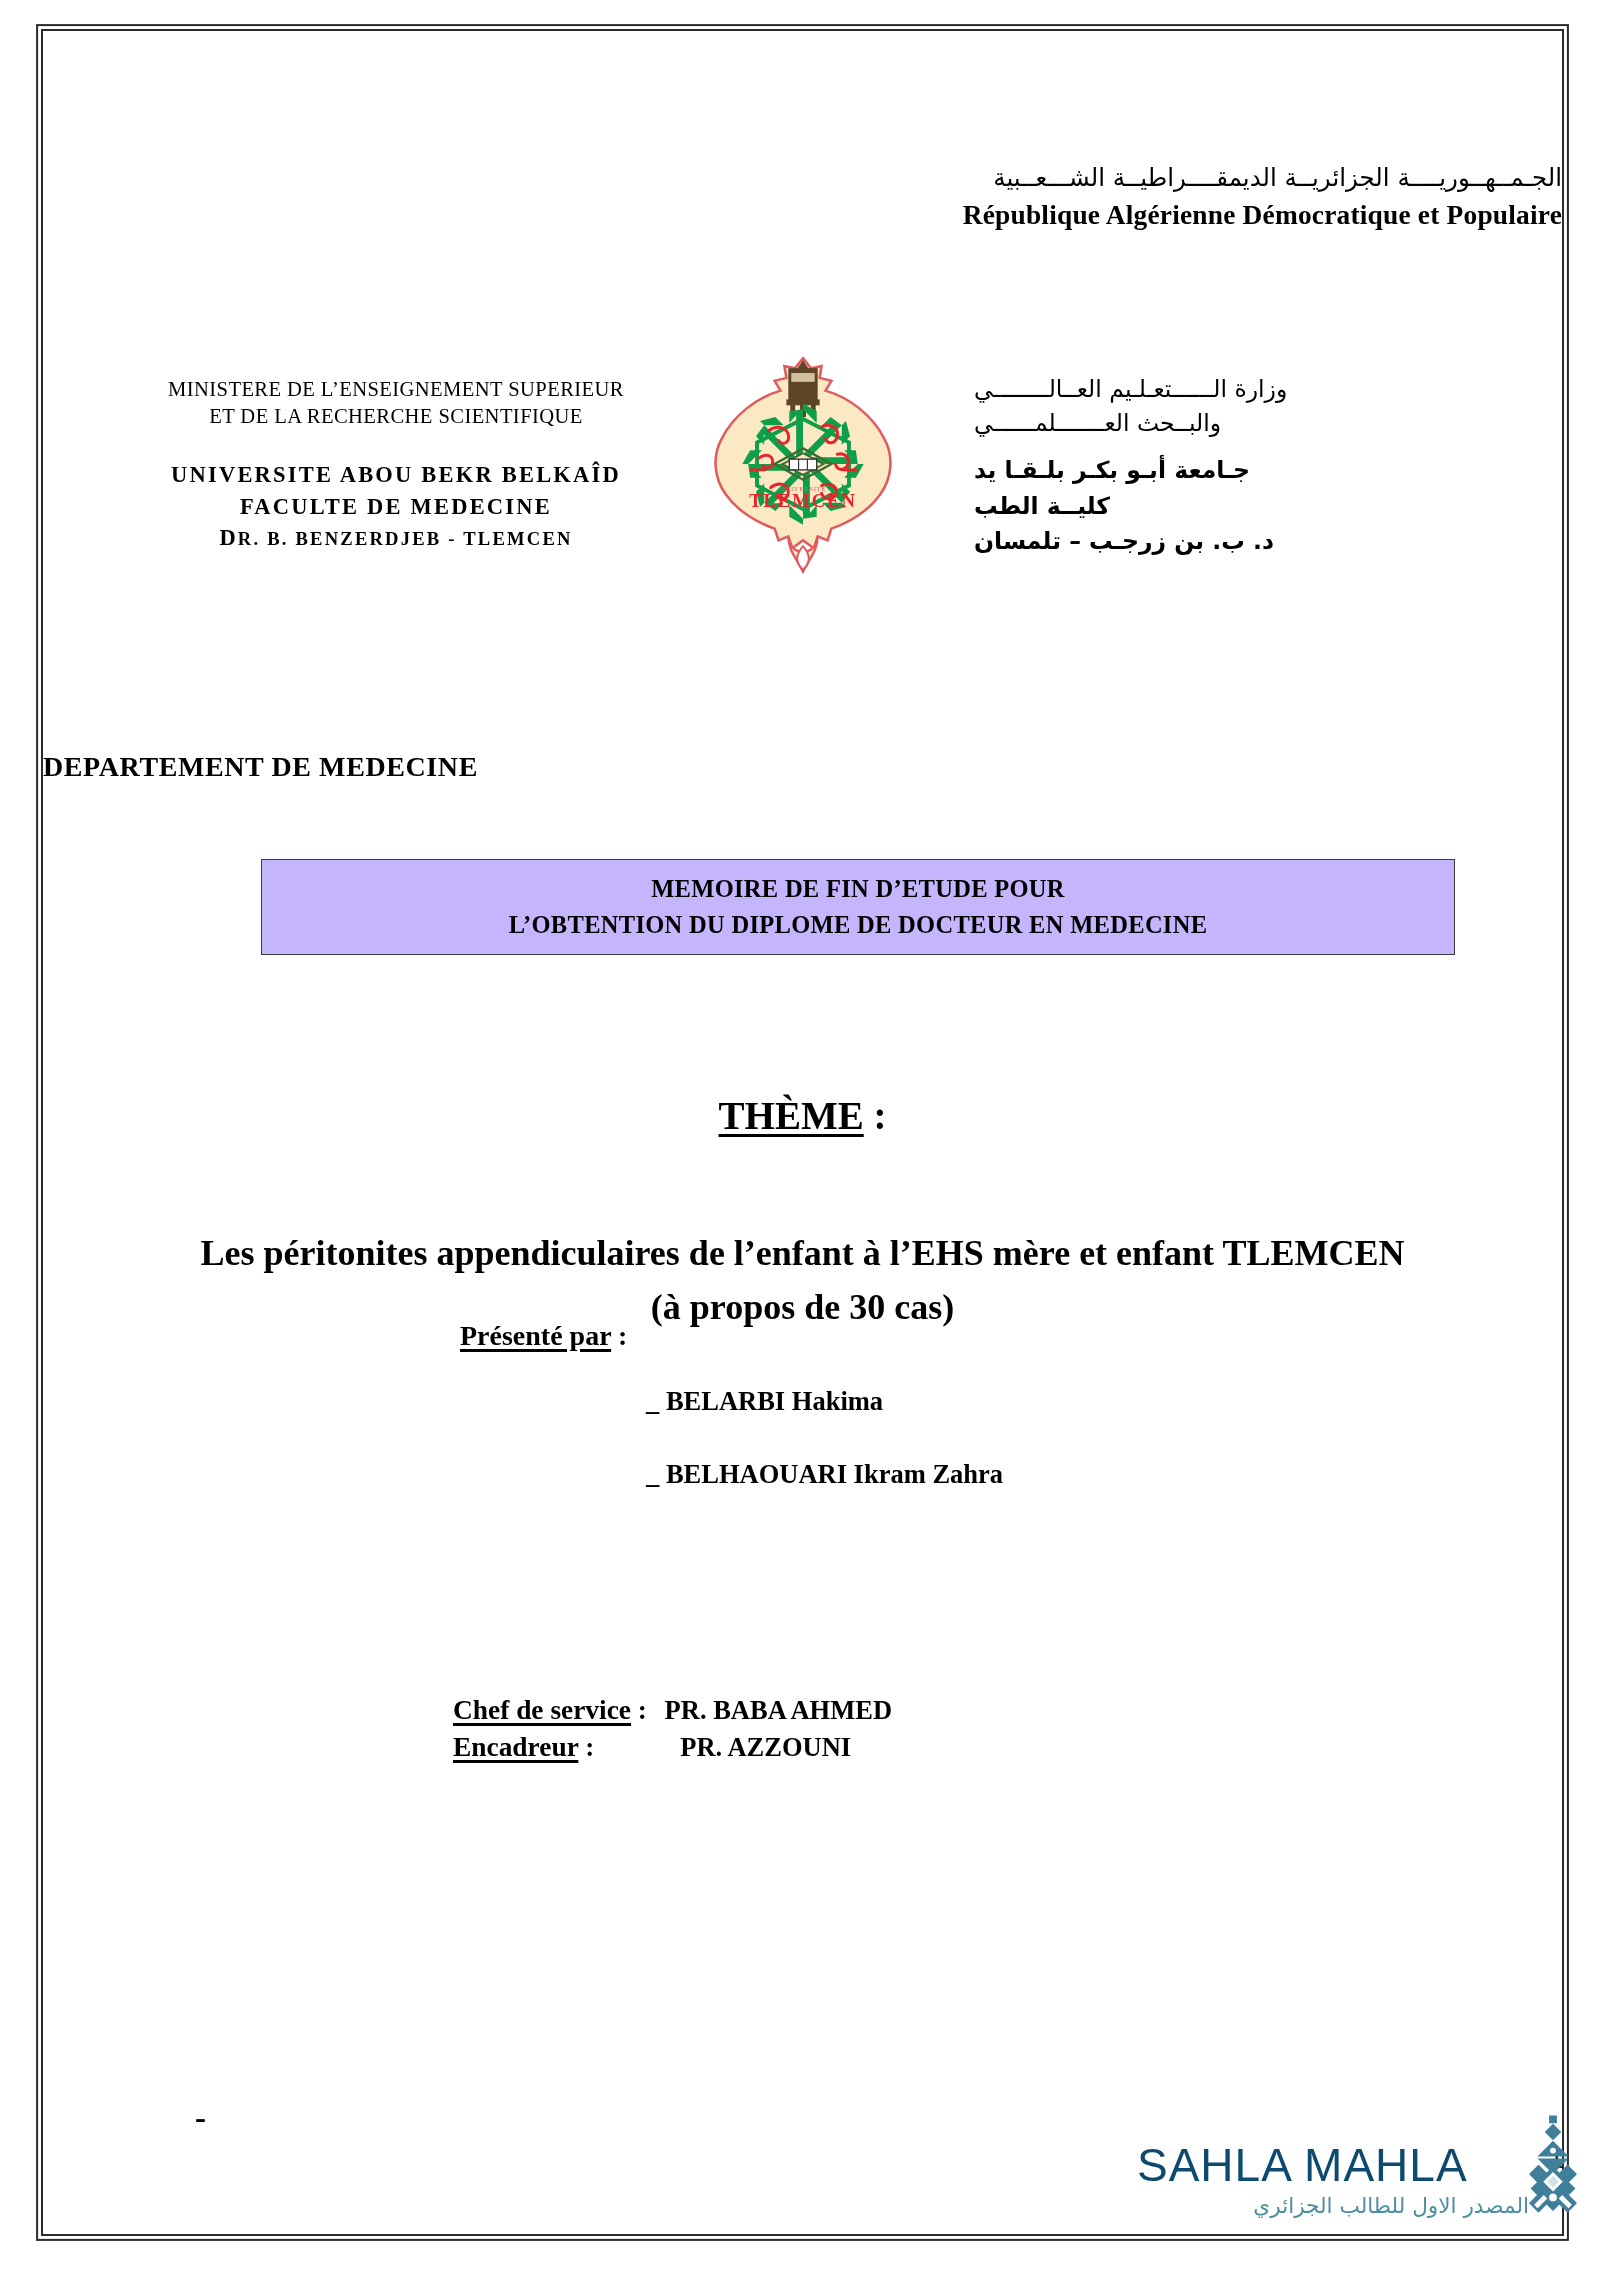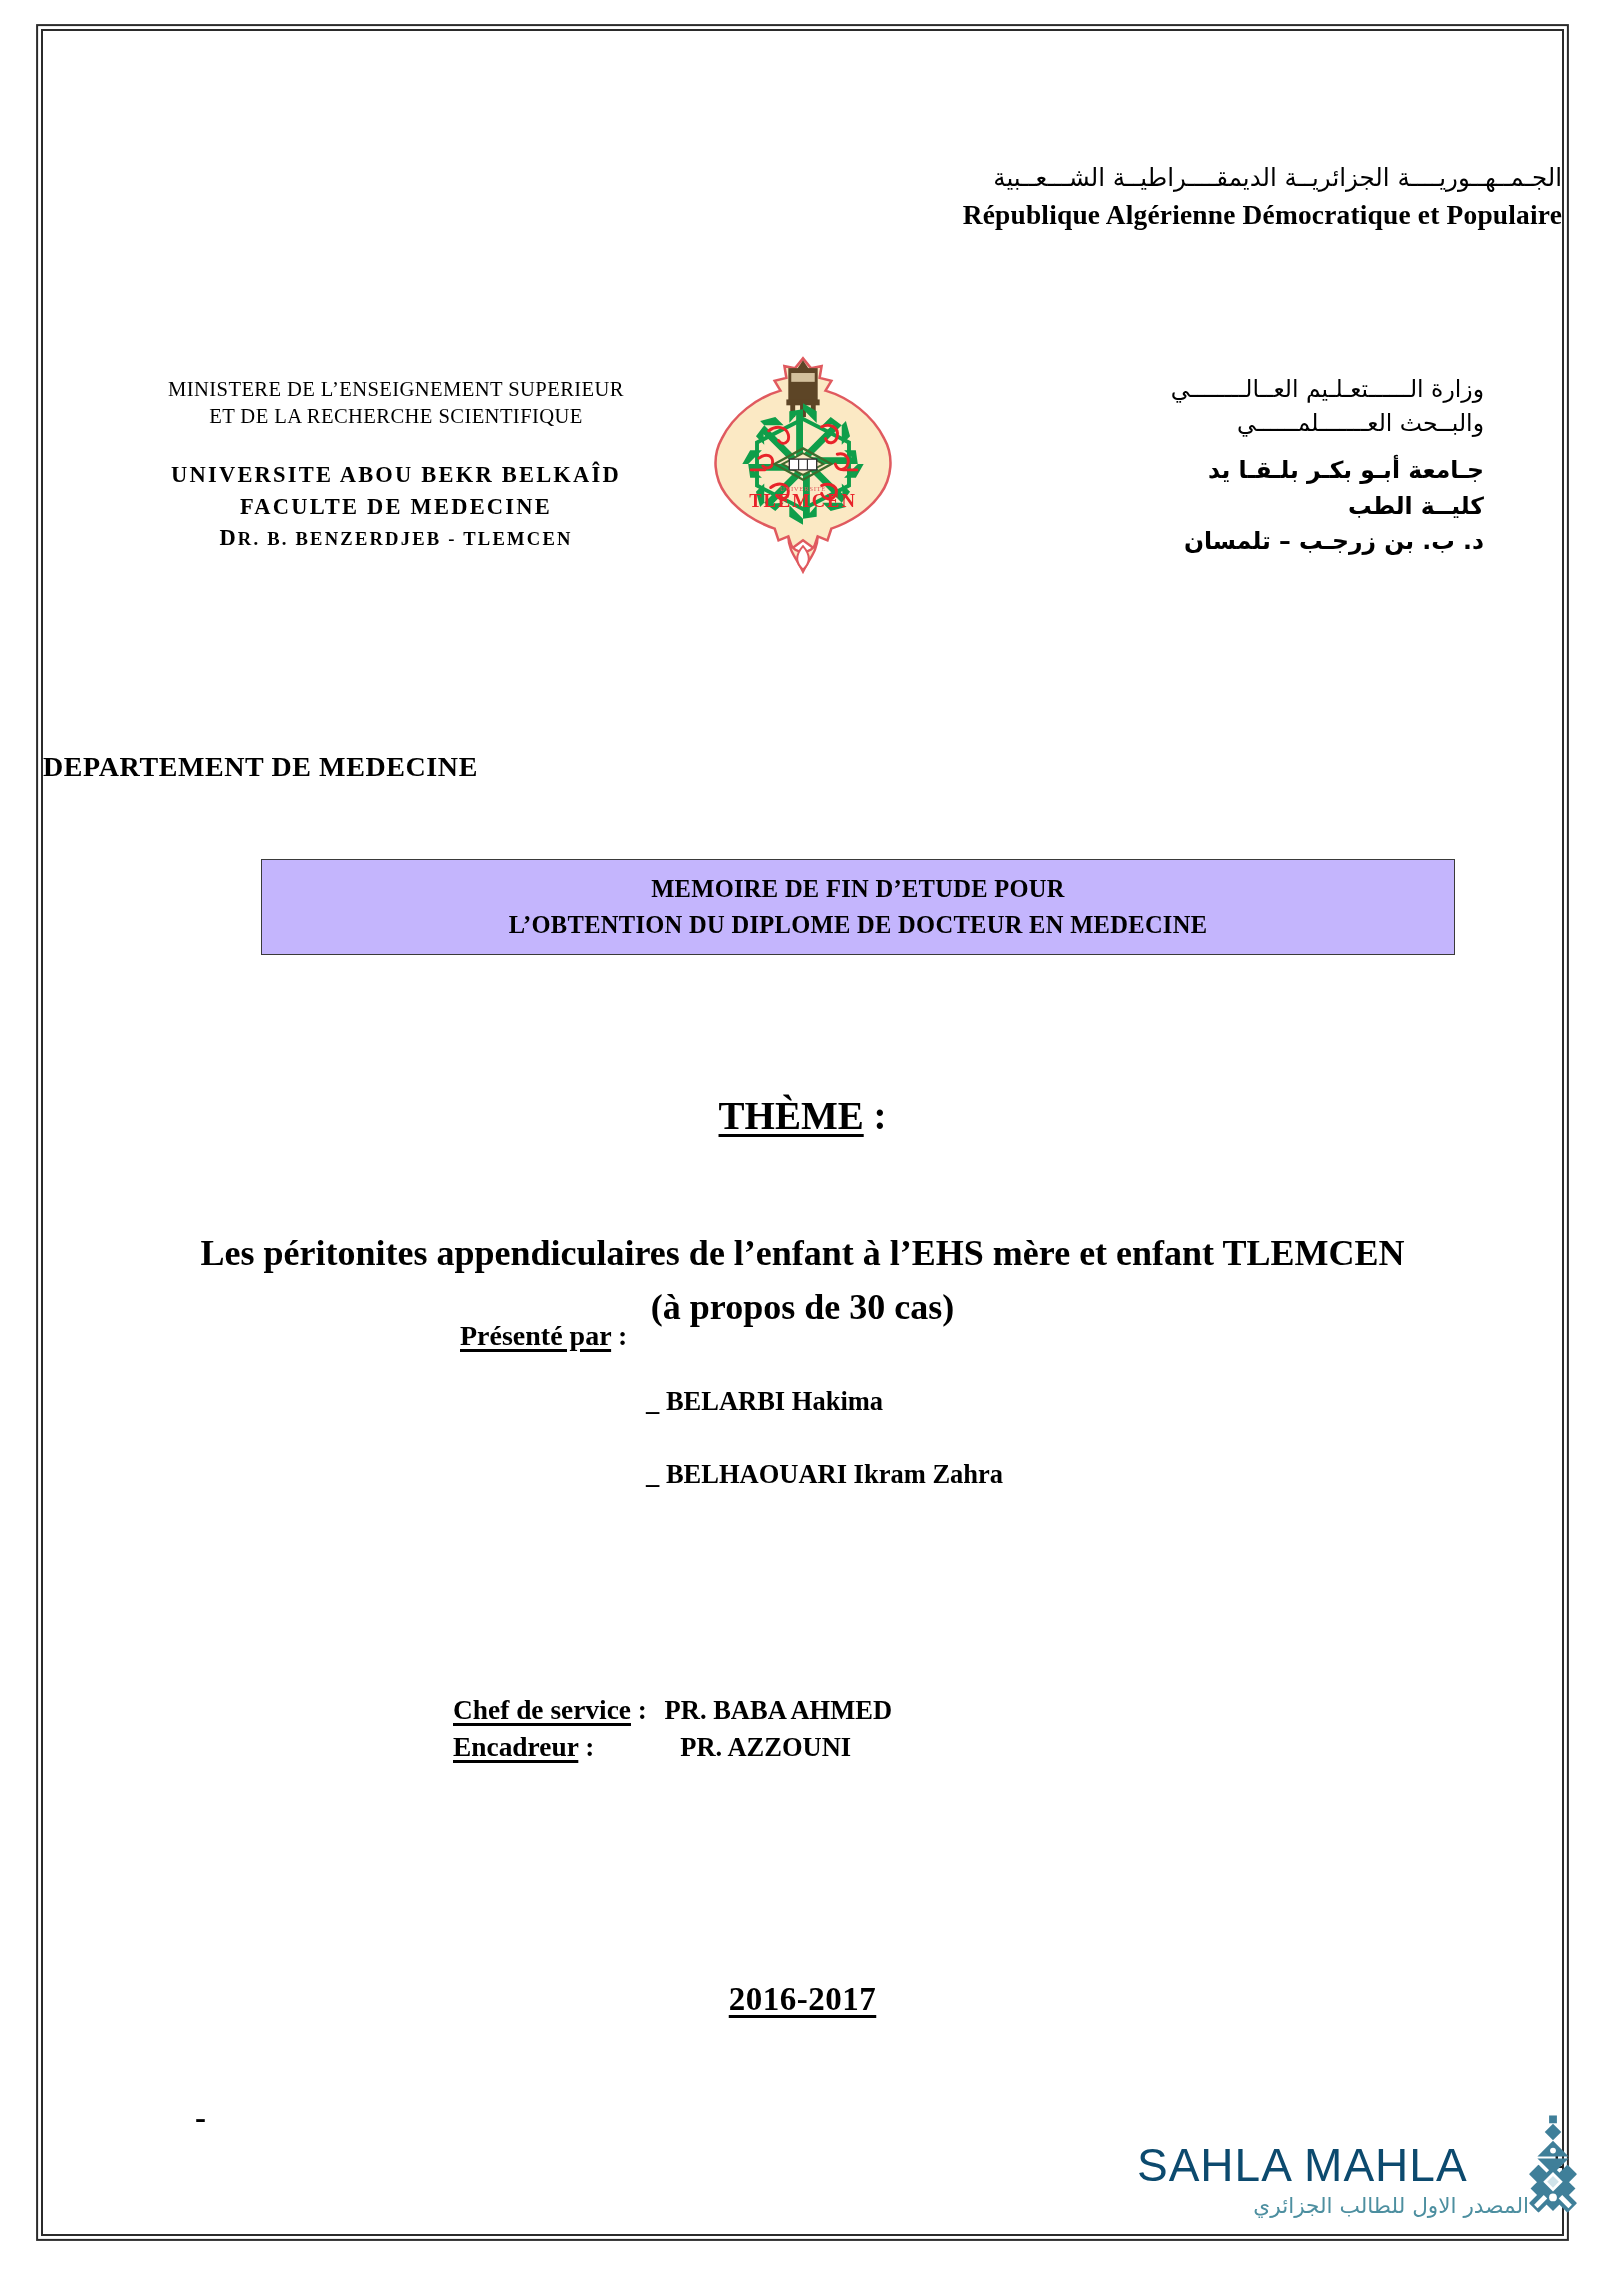--- a/index.html
+++ b/index.html
@@ -94,21 +94,21 @@
     top: 0px;
     width: 182px;
     height: 222px;
   }
 
   .band-right {
     position: absolute;
     right: 78px;
     top: 17.6px;
     width: 510px;
-    text-align: right;
+    text-align: left;
     direction: rtl;
     font-family: "DejaVu Sans", "Liberation Sans", sans-serif;
   }
   .band-right .r1 {
     font-size: 23.5px;
     line-height: 1.45;
   }
   .band-right .r2 {
     font-size: 23.5px;
     font-weight: bold;
@@ -462,23 +462,20 @@
       <div class="sup-row r1">
         <span class="sup-key"><u>Chef de service</u><span class="colon-out"> :</span></span>
         <span class="sup-val">PR. BABA AHMED</span>
       </div>
       <div class="sup-row r2">
         <span class="sup-key"><u>Encadreur</u><span class="colon-out"> :</span></span>
         <span class="sup-val">PR. AZZOUNI</span>
       </div>
     </div>
 
-    <div class="year">
-      <span>2016-2017</span>
-    </div>
 
     <div class="stray-dash">-</div>
 
   </div>
 </div>
 
 <div class="page-number">1</div>
 
 <div class="watermark">
   <div class="wm-text">

